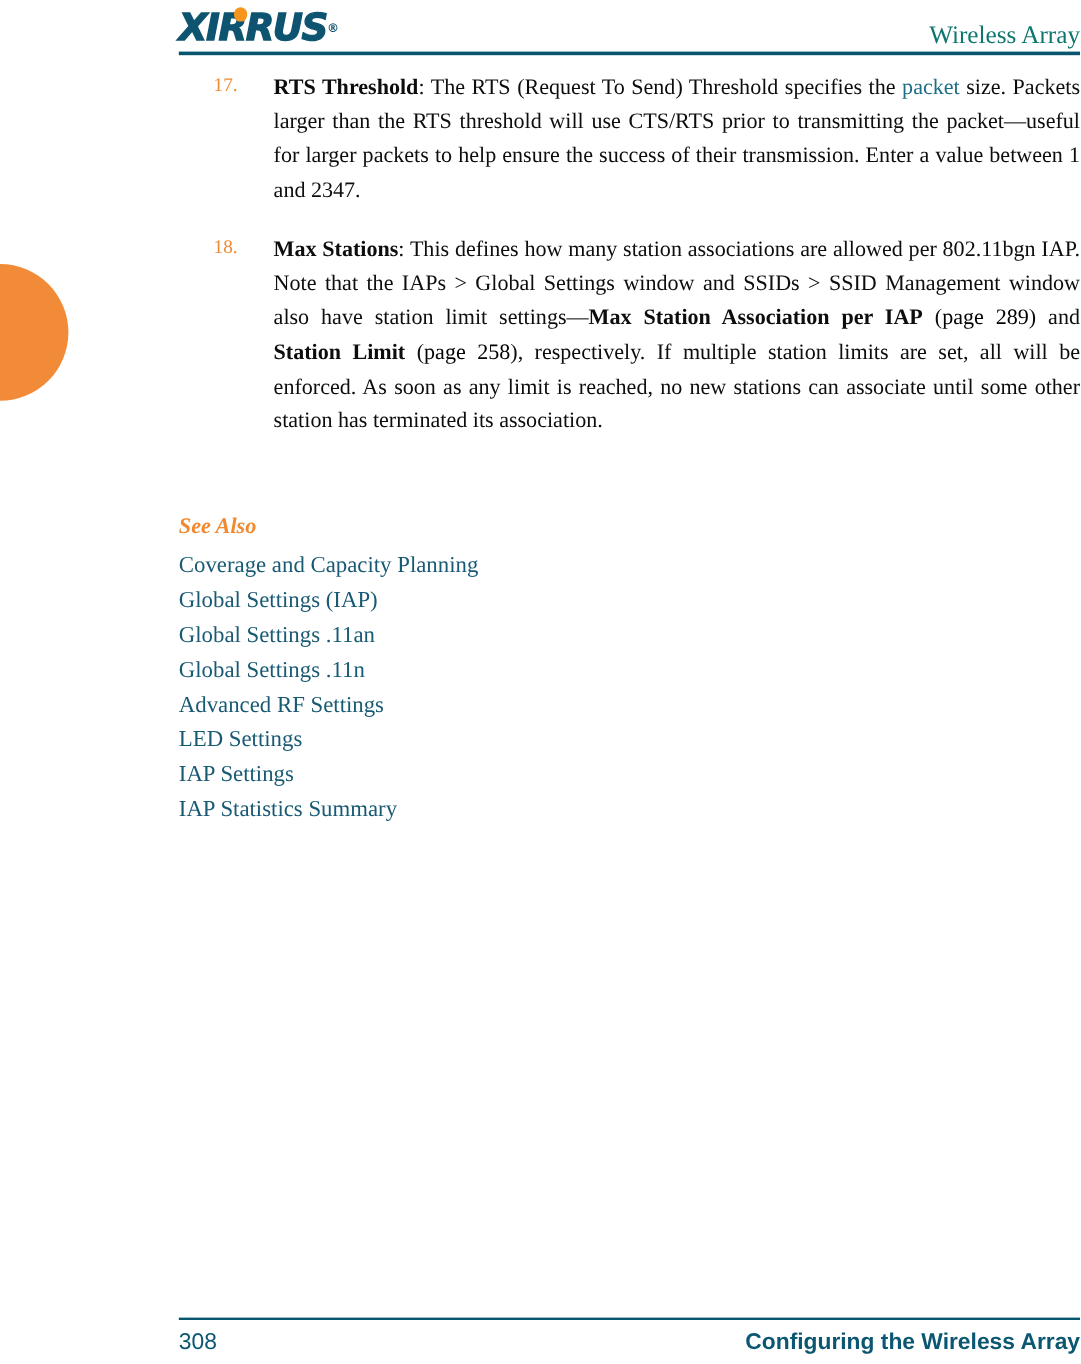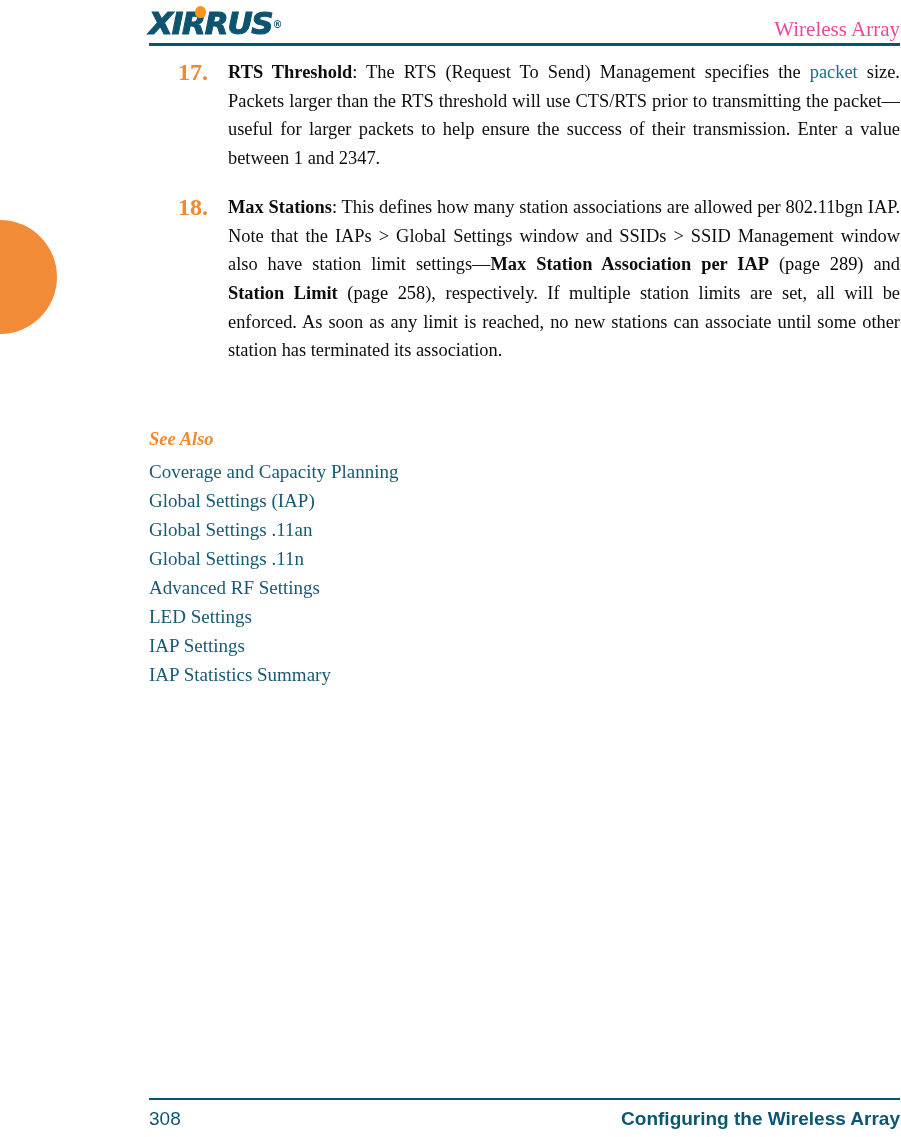--- a/index.html
+++ b/index.html
@@ -76,21 +76,21 @@
     height: 12px;
     background: #f7941e;
     border-radius: 50% 50% 45% 45%;
   }
   .header-title {
     position: absolute;
     right: 0;
     top: 17px;
     font-family: "Liberation Serif", serif;
     font-size: 21px;
-    color: #ec4899;
+    color: #0f766e;
     line-height: 24px;
     white-space: nowrap;
   }
   .header-rule {
     position: absolute;
     left: 149px;
     top: 43px;
     width: 751px;
     height: 3px;
     background: #07556f;
@@ -121,22 +121,22 @@
   }
   ol.steps > li:last-child { margin-bottom: 14px; }
 
   .step-num {
     position: absolute;
     left: 29px;
     top: 0;
     width: 40px;
     text-align: left;
     color: #f0892f;
-    font-weight: bold;
-    font-size: 24px;
+    font-weight: normal;
+    font-size: 16px;
     line-height: 28.7px;
   }
 
   .b { font-weight: bold; }
   .lnk { color: #1b6e86; }
   .lnk-pg { color: #000000; }
 
   
   .see-also-block {
     position: absolute;
@@ -212,21 +212,21 @@
       <span class="logo-word">XIRRUS</span><span class="logo-reg">®</span>
     </div>
     <div class="header-title">Wireless Array</div>
   </div>
   <div class="header-rule"></div>
 
   <div class="content">
     <ol class="steps">
 
       <li>
-        <span class="step-num">17.</span><span class="b">RTS Threshold</span><span>: The RTS (Request To Send) Management specifies the </span><span class="lnk">packet</span><span> size. Packets larger than the RTS threshold will use CTS/RTS prior to transmitting the packet—useful for larger packets to help ensure the success of their transmission. Enter a value between 1 and 2347.</span>
+        <span class="step-num">17.</span><span class="b">RTS Threshold</span><span>: The RTS (Request To Send) Threshold specifies the </span><span class="lnk">packet</span><span> size. Packets larger than the RTS threshold will use CTS/RTS prior to transmitting the packet—useful for larger packets to help ensure the success of their transmission. Enter a value between 1 and 2347.</span>
       </li>
 
       <li>
         <span class="step-num">18.</span><span class="b">Max Stations</span><span>: This defines how many station associations are allowed per 802.11bgn IAP. Note that the IAPs &gt; Global Settings window and SSIDs &gt; SSID Management window also have station limit settings—</span><span class="b">Max Station Association per IAP</span><span> (</span><span class="lnk-pg">page 289</span><span>) and </span><span class="b">Station Limit</span><span> (</span><span class="lnk-pg">page 258</span><span>), respectively. If multiple station limits are set, all will be enforced. As soon as any limit is reached, no new stations can associate until some other station has terminated its association.</span>
       </li>
 
     </ol>
   </div>
 
   <div class="see-also-block">

